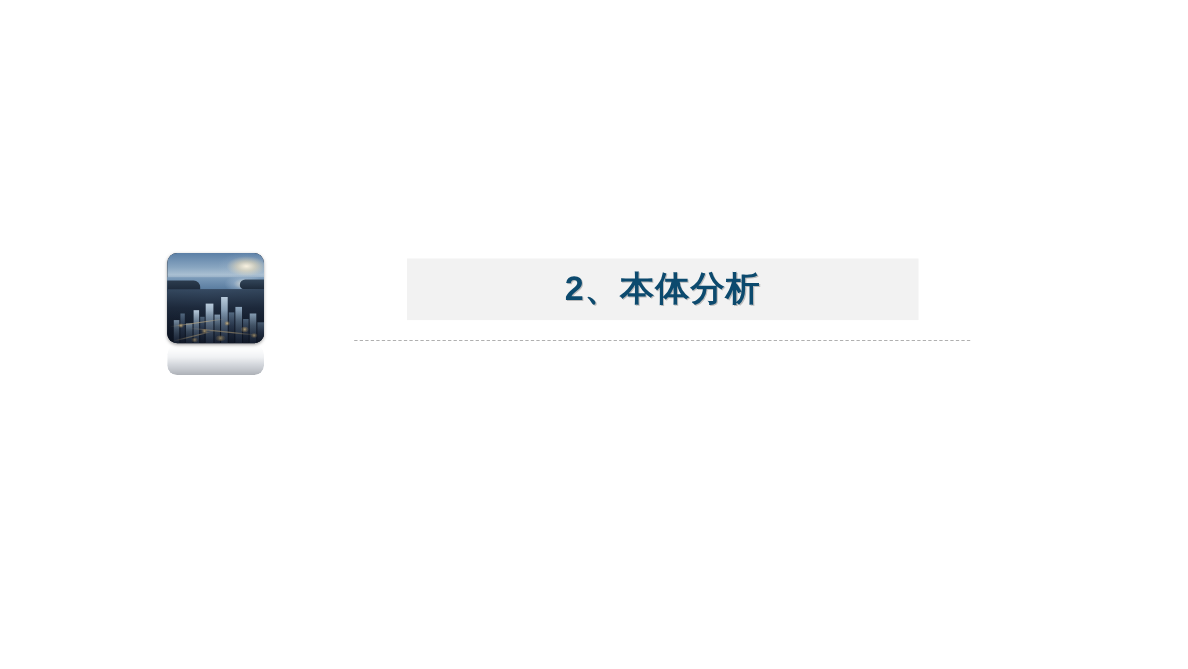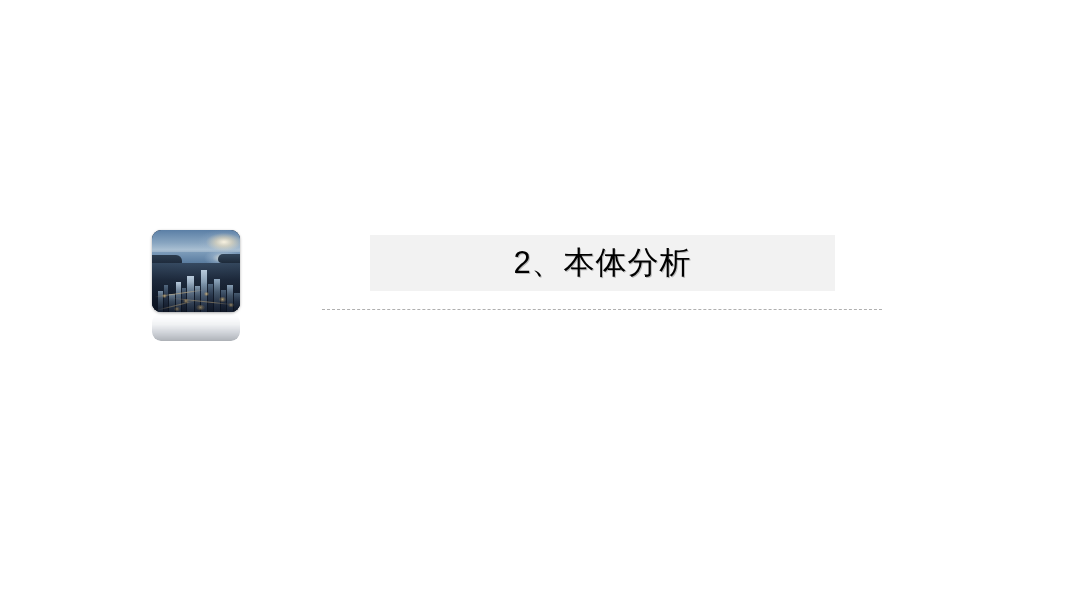--- a/index.html
+++ b/index.html
@@ -132,22 +132,22 @@
   #title-text {
     position: absolute;
     left: 370px;
     top: 235px;
     width: 465px;
     height: 56px;
     display: flex;
     align-items: center;
     justify-content: center;
     font-size: 31px;
-    font-weight: normal;
-    color: #000000;
+    font-weight: bold;
+    color: #0c4a6e;
     letter-spacing: 1px;
     text-shadow: 1px 1px 0 rgba(120,120,120,0.45);
     white-space: nowrap;
   }
 
   
   #divider {
     position: absolute;
     left: 322px;
     top: 309px;

